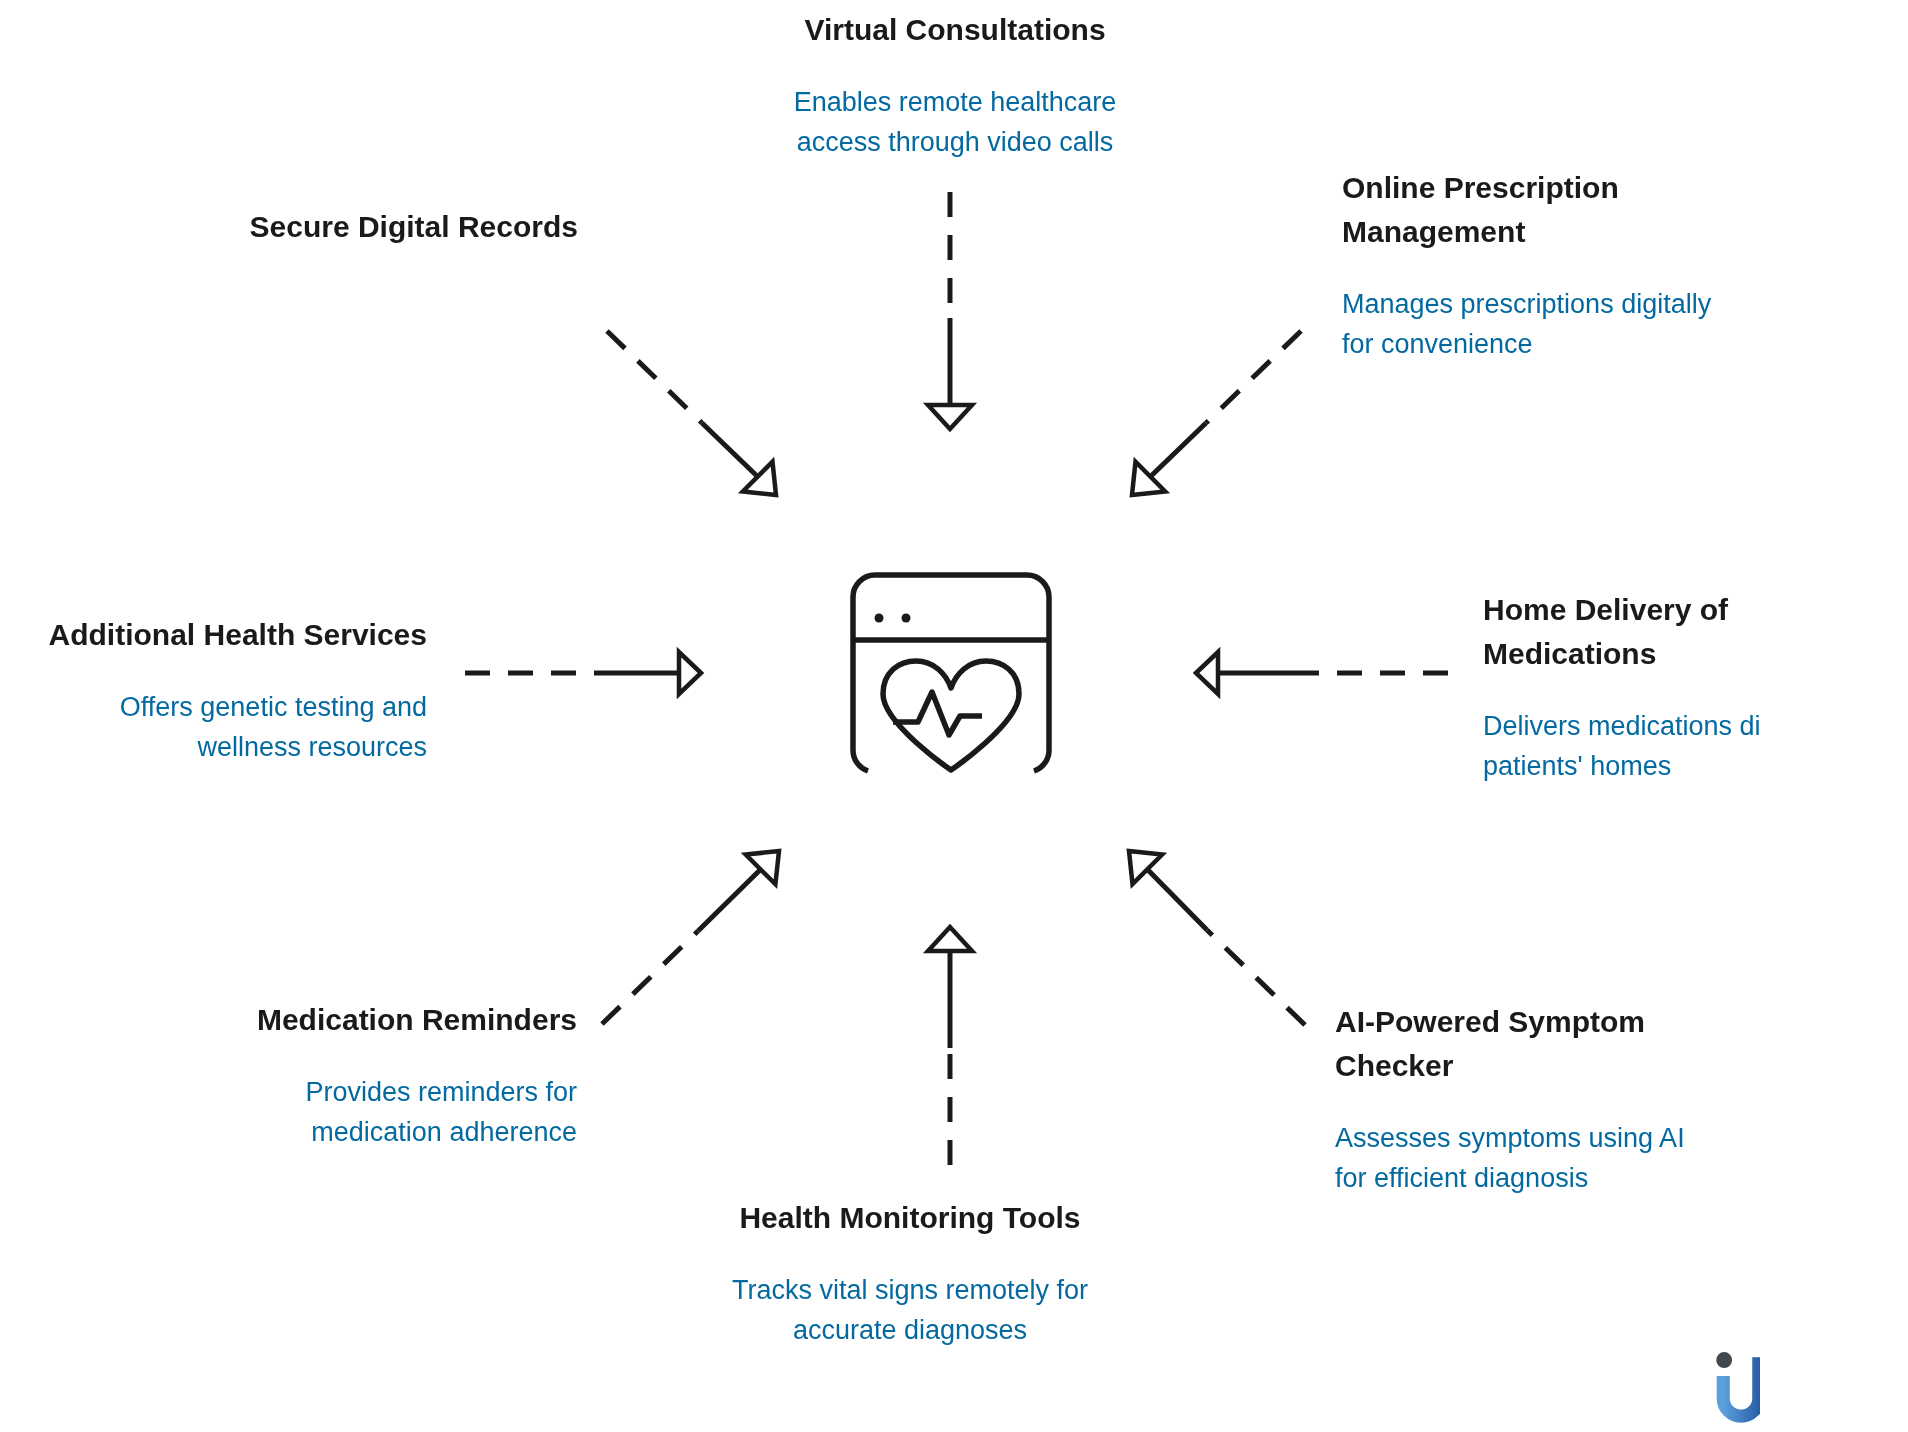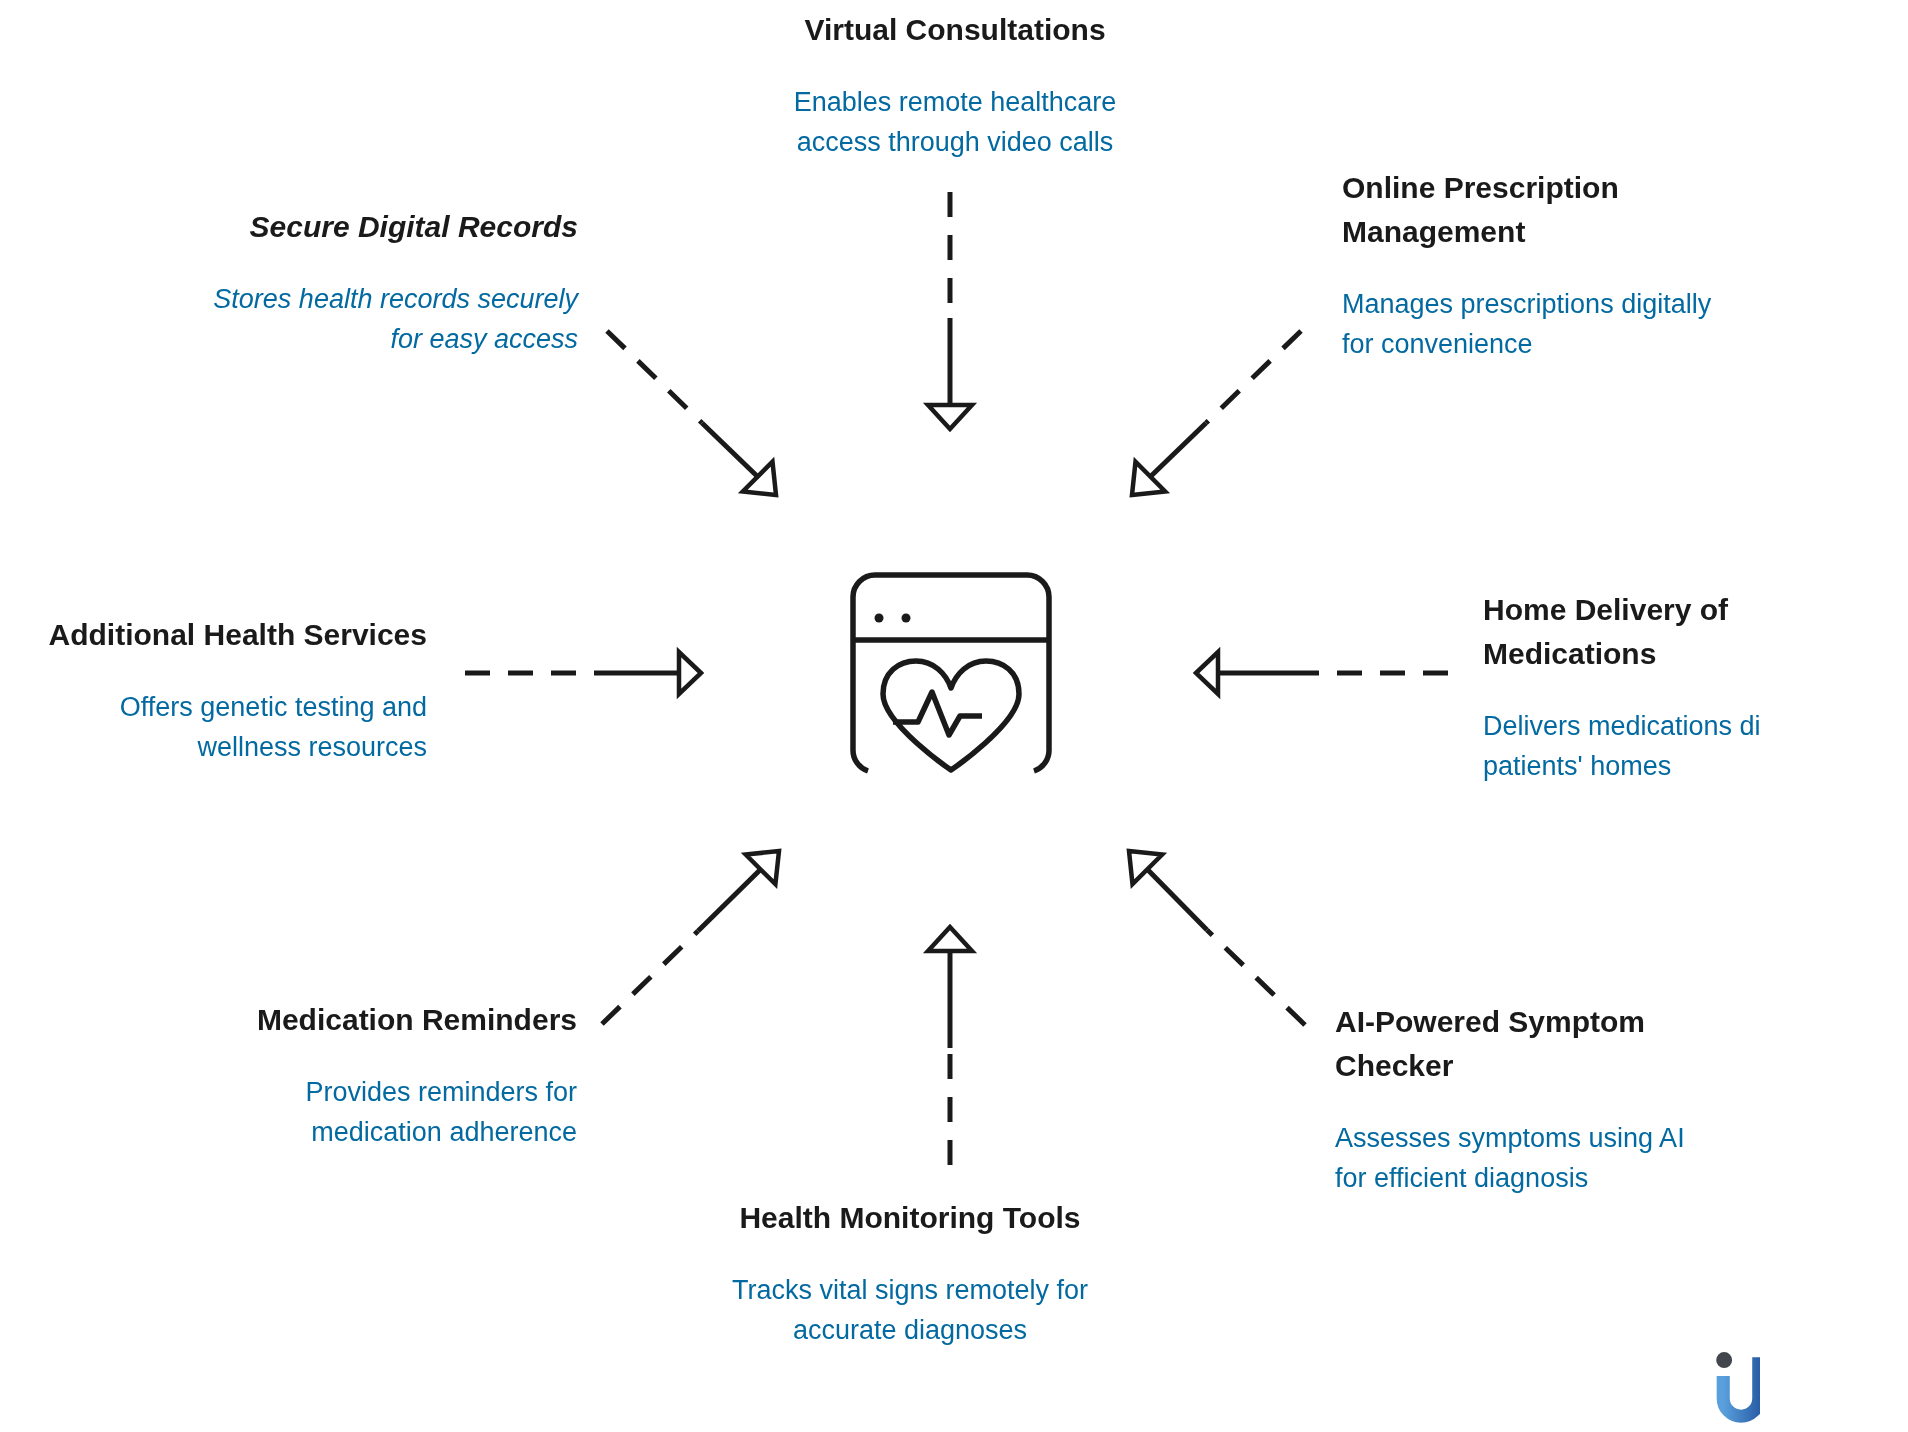--- a/index.html
+++ b/index.html
@@ -56,24 +56,22 @@
 <body>
 
 <div id="canvas">
 
   <div class="feature align-center" style="left:655px;top:8px;width:600px;">
     <h2 class="f-title">Virtual Consultations</h2>
     <p class="f-desc">Enables remote healthcare
 access through video calls</p>
   </div>
 
-  <div class="feature align-right" style="left:158px;top:205px;width:420px;font-style:italic;">
+  <div class="feature align-right" style="left:158px;top:205px;width:420px;">
     <h2 class="f-title">Secure Digital Records</h2>
-    <p class="f-desc">Stores health records securely
-for easy access</p>
   </div>
 
   <div class="feature align-left" style="left:1342px;top:166px;width:470px;">
     <h2 class="f-title">Online Prescription
 Management</h2>
     <p class="f-desc">Manages prescriptions digitally
 for convenience</p>
   </div>
 
   <div class="feature align-right" style="left:5px;top:613px;width:422px;">

